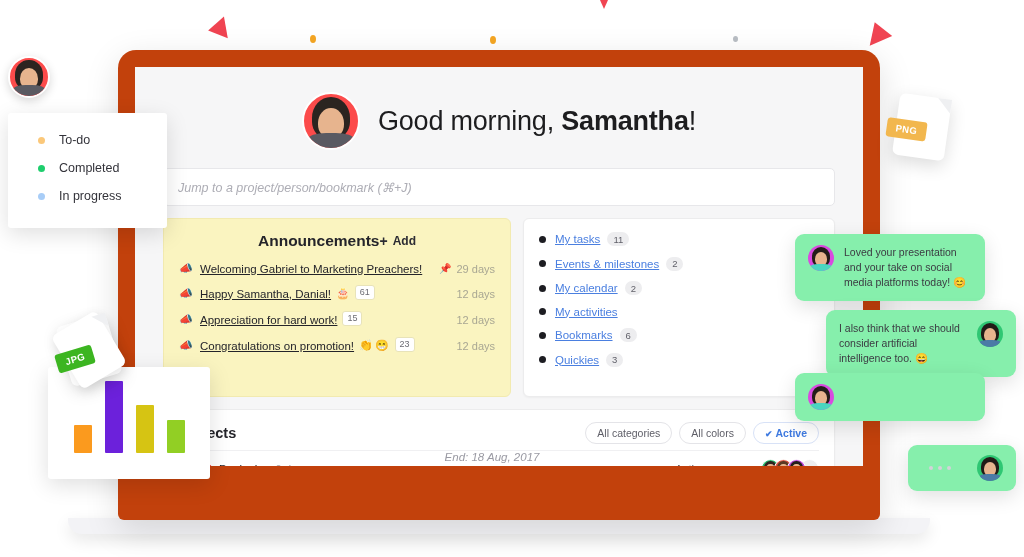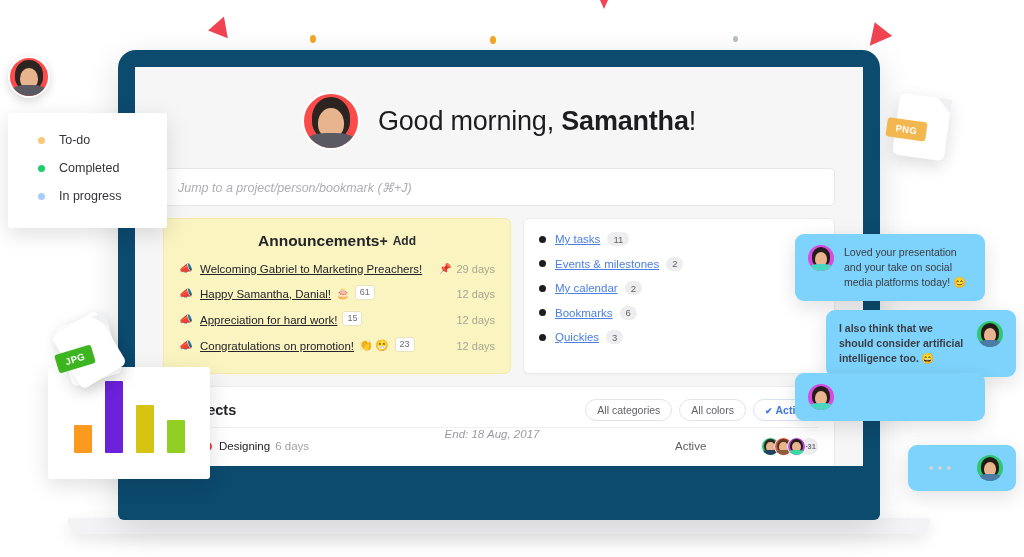--- a/index.html
+++ b/index.html
@@ -28,21 +28,21 @@
     border-width: 9px 4px 0 4px;
     border-color: #f04452 transparent transparent transparent;
   }
   .dot-c { border-radius: 50%; }
 
   
   .laptop {
     position: absolute;
     left: 118px; top: 50px;
     width: 762px; height: 470px;
-    background: #0c4a6e;
+    background: #c2410c;
     border-radius: 18px 18px 6px 6px;
     box-shadow: 0 10px 34px rgba(0,0,0,0.13);
     z-index: 3;
   }
   .laptop-base {
     position: absolute;
     left: 68px; top: 518px;
     width: 862px; height: 16px;
     background: #f3f3f6;
     border-radius: 0 0 14px 14px;
@@ -249,27 +249,27 @@
   .file-jpg { left: 63px; top: 257px; transform: rotate(-17deg); }
   .file-jpg-back {
     position: absolute; inset: 0; background: #fff;
     border-radius: 6px; transform: rotate(-14deg);
     box-shadow: 0 4px 12px rgba(0,0,0,0.10);
     z-index: -1;
   }
 
   
   .bubble {
-    background: #7dd3fc; border-radius: 9px;
+    background: #86efac; border-radius: 9px;
     box-shadow: 0 6px 20px rgba(0,0,0,0.12);
     display: flex; align-items: flex-start; gap: 10px;
     padding: 11px 13px;
     font-size: 10.5px; color: #3b3b42; line-height: 1.42;
   }
-  .bubble.right { justify-content: flex-end; font-weight: bold; }
+  .bubble.right { justify-content: flex-end; }
   .b-av {
     width: 26px; height: 26px; border-radius: 50%;
     overflow: hidden; flex: none; position: relative;
   }
   .b1 { left: 795px; top: 234px; width: 190px; }
   .b2 { left: 826px; top: 310px; width: 190px; }
   .b3 { left: 795px; top: 373px; width: 190px; }
   .b4 { left: 908px; top: 445px; width: 108px; height: 46px;
         align-items: center; justify-content: space-between; }
   .typing { display: flex; gap: 5px; padding-left: 8px; }
@@ -371,20 +371,24 @@
         </div>
         <div class="nav-row">
           <span class="bullet"></span>
           <a class="nav-link">Events &amp; milestones</a>
           <span class="count">2</span>
         </div>
         <div class="nav-row">
           <span class="bullet"></span>
           <a class="nav-link">My calendar</a>
           <span class="count">2</span>
+        </div>
+        <div class="nav-row">
+          <span class="bullet"></span>
+          <a class="nav-link">My activities</a>
         </div>
         <div class="nav-row">
           <span class="bullet"></span>
           <a class="nav-link">Bookmarks</a>
           <span class="count">6</span>
         </div>
         <div class="nav-row">
           <span class="bullet"></span>
           <a class="nav-link">Quickies</a>
           <span class="count">3</span>

